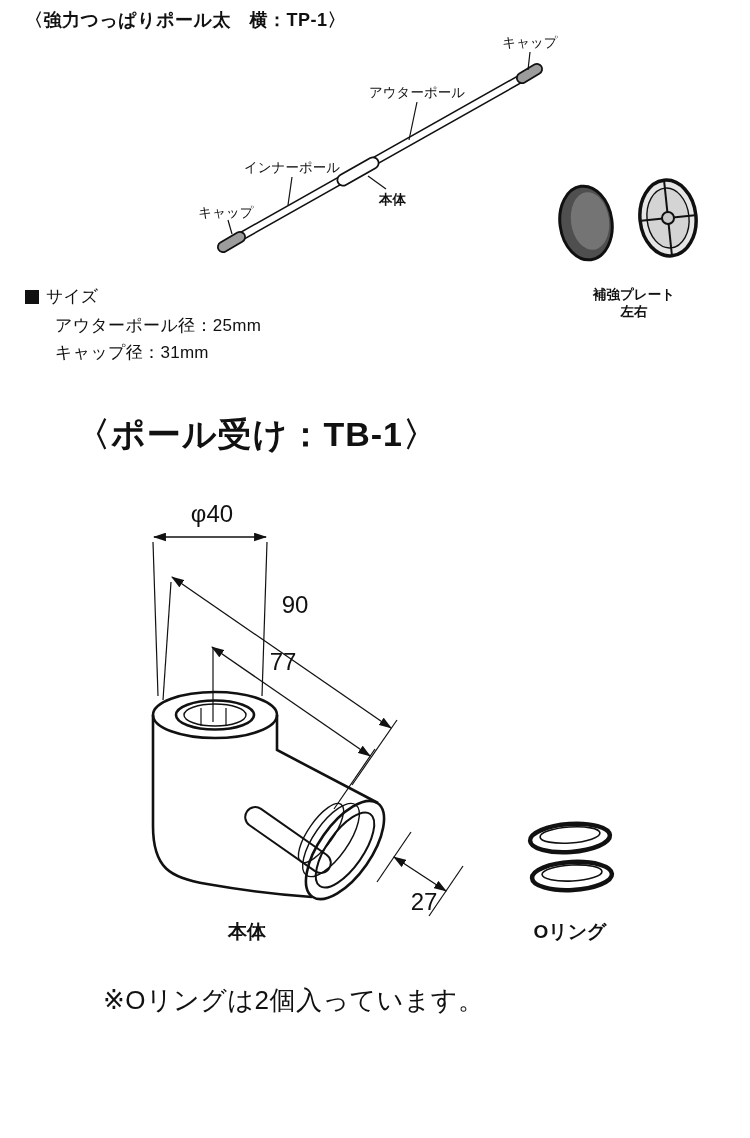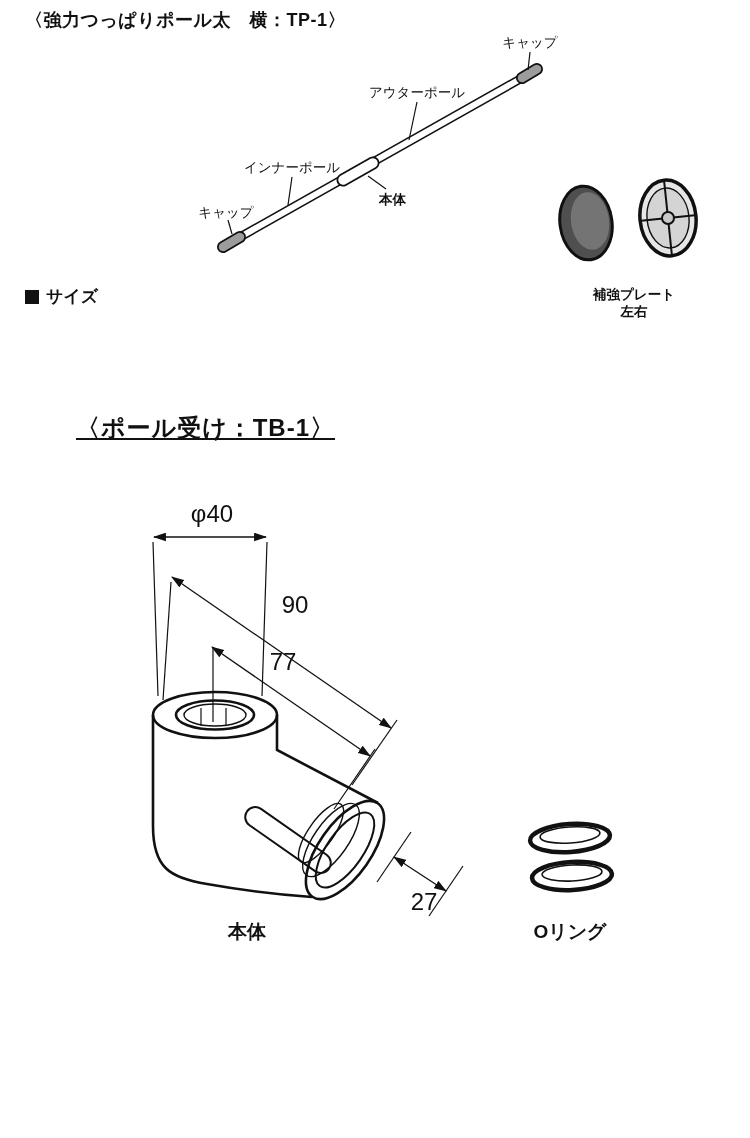--- a/index.html
+++ b/index.html
@@ -2,24 +2,24 @@
 <html><head>
 <meta charset="utf-8">
 <style>
   html,body{margin:0;padding:0;background:#fff;}
   .page{
     position:relative;width:750px;height:1138px;background:#ffffff;color:#111;
     font-family:"Liberation Sans","DejaVu Sans",sans-serif;overflow:hidden;padding-left:17px;
   }
   .tp1-title{position:absolute;left:25px;top:8px;font-size:18px;font-weight:bold;letter-spacing:.5px;}
   .pole-svg{position:absolute;left:0;top:0;}
-  .size-head{position:absolute;left:25px;top:285px;display:flex;align-items:center;gap:7px;font-size:17px;font-weight:bold;}
+  .size-head{position:absolute;left:25px;top:285px;display:flex;align-items:center;gap:7px;font-size:17px;font-weight:normal;}
   .sq{width:14px;height:14px;background:#111;display:inline-block;}
   .size-list{position:absolute;left:55px;top:312px;font-size:17px;line-height:27px;letter-spacing:.3px;}
-  .tb1-title{position:absolute;left:76px;top:412px;font-size:24px;font-weight:bold;letter-spacing:1px;text-decoration:underline;}
+  .tb1-title{position:absolute;left:76px;top:412px;font-size:34px;font-weight:bold;letter-spacing:1px;}
   .tb1-svg{position:absolute;left:0;top:470px;}
   .note{position:absolute;left:103px;top:982px;font-size:26px;line-height:36px;letter-spacing:.5px;font-weight:500;}
   .note .n2{padding-left:26px;}
 
   
   .tube-o{stroke:#111;stroke-width:9;stroke-linecap:round;}
   .tube-f{stroke:#fff;stroke-width:6;stroke-linecap:round;}
   .joint-o{stroke:#111;stroke-width:13;stroke-linecap:round;}
   .joint-f{stroke:#fff;stroke-width:9.5;stroke-linecap:round;}
   .cap-o{stroke:#111;stroke-width:12;stroke-linecap:round;}
@@ -91,20 +91,22 @@
     </g>
     <text x="634" y="299" text-anchor="middle" class="lbl-b">補強プレート</text>
     <text x="634" y="316" text-anchor="middle" class="lbl-b">左右</text>
   </svg>
 
   <div class="size-head">
     <span class="sq"></span>
     <span>サイズ</span>
   </div>
   <div class="size-list">
+    <div>アウターポール径：25mm</div>
+    <div>キャップ径：31mm</div>
   </div>
 
   <div class="tb1-title">〈ポール受け：TB-1〉</div>
 
   <svg class="tb1-svg" width="750" height="500" viewBox="0 0 750 500">
     <defs>
       <marker id="arr" viewBox="0 0 12 8" refX="11" refY="4" markerWidth="13" markerHeight="9" orient="auto-start-reverse" markerUnits="userSpaceOnUse">
         <path d="M0,0 L12,4 L0,8 Z" fill="#111"></path>
       </marker>
     </defs>
@@ -152,15 +154,16 @@
       <ellipse cx="570" cy="365" rx="30" ry="8" transform="rotate(-4 570 365)" class="or-i"></ellipse>
       <ellipse cx="572" cy="406" rx="40" ry="14" transform="rotate(-3 572 406)" class="or-o"></ellipse>
       <ellipse cx="572" cy="403" rx="30" ry="8" transform="rotate(-3 572 403)" class="or-i"></ellipse>
     </g>
 
     <text class="blbl" x="247" y="468">本体</text>
     <text class="blbl" x="570" y="468">Oリング</text>
   </svg>
 
   <div class="note">
+    <div class="n1">※Oリングは2個入っています。</div>
   </div>
 
 </div>
 
 </body></html>

